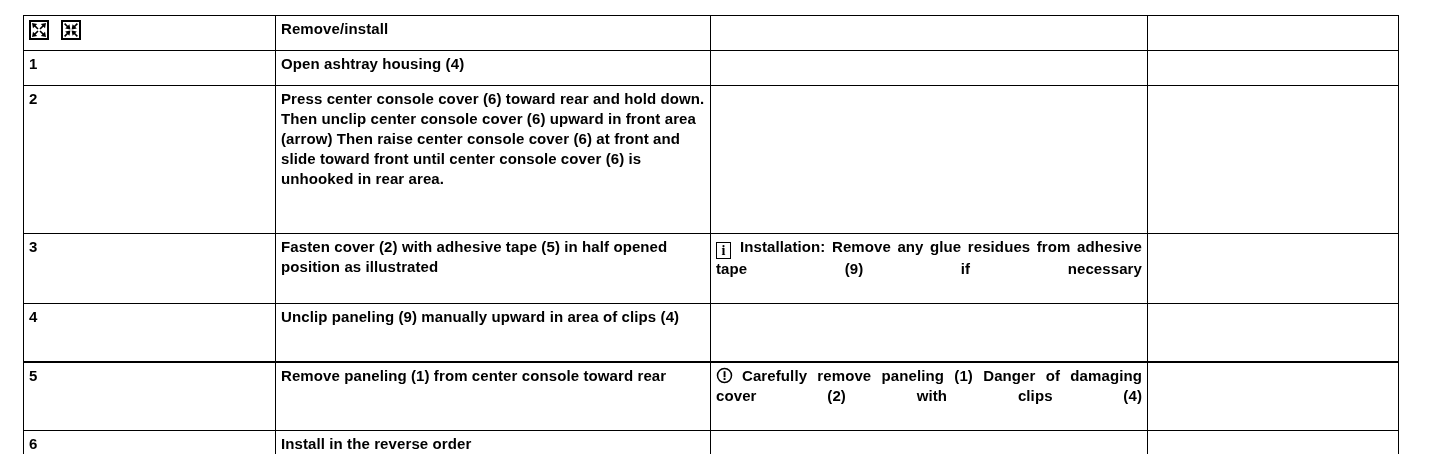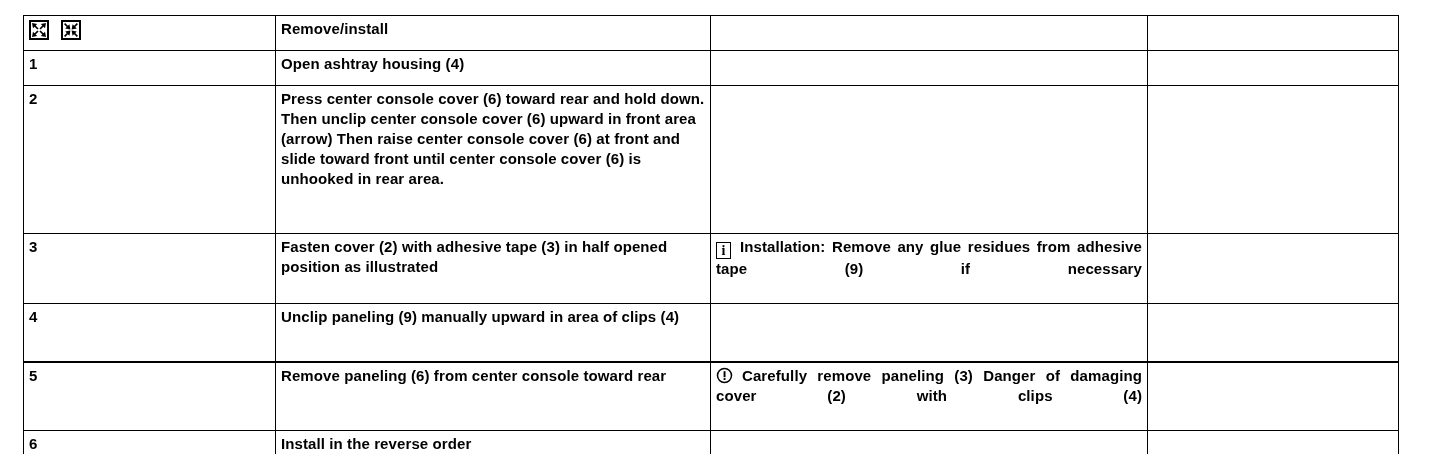--- a/index.html
+++ b/index.html
@@ -177,45 +177,45 @@
 
       <tr class="r-2">
         <td class="col-step">2</td>
         <td class="col-work">Press center console cover (6) toward rear and hold down. Then unclip center console cover (6) upward in front area (arrow) Then raise center console cover (6) at front and slide toward front until center console cover (6) is unhooked in rear area.</td>
         <td class="col-note"></td>
         <td class="col-extra"></td>
       </tr>
 
       <tr class="r-3">
         <td class="col-step">3</td>
-        <td class="col-work">Fasten cover (2) with adhesive tape (3) in half opened position as illustrated</td>
+        <td class="col-work">Fasten cover (2) with adhesive tape (5) in half opened position as illustrated</td>
         <td class="col-note">
           <span class="note-row justify"><span class="note-icon-i">i</span><span>Installation:    Remove any glue residues from adhesive tape (9) if necessary</span></span>
         </td>
         <td class="col-extra"></td>
       </tr>
 
       <tr class="r-4">
         <td class="col-step">4</td>
         <td class="col-work">Unclip paneling (9) manually upward in area of clips (4)</td>
         <td class="col-note"></td>
         <td class="col-extra"></td>
       </tr>
 
       <tr class="r-5">
         <td class="col-step">5</td>
-        <td class="col-work">Remove paneling (6) from center console toward rear</td>
+        <td class="col-work">Remove paneling (1) from center console toward rear</td>
         <td class="col-note">
           <span class="note-row justify"><span class="note-icon-warn">
               <svg width="17" height="17" viewBox="0 0 17 17">
                 <circle cx="8.5" cy="8.5" r="7" fill="none" stroke="#000" stroke-width="1.5"></circle>
                 <rect x="7.6" y="4.2" width="1.9" height="6" fill="#000"></rect>
                 <rect x="7.6" y="11.1" width="1.9" height="1.9" fill="#000"></rect>
               </svg>
-            </span><span>Carefully remove paneling (3) Danger of damaging cover (2) with clips (4)</span></span>
+            </span><span>Carefully remove paneling (1) Danger of damaging cover (2) with clips (4)</span></span>
         </td>
         <td class="col-extra"></td>
       </tr>
 
       <tr class="r-6">
         <td class="col-step">6</td>
         <td class="col-work">Install in the reverse order</td>
         <td class="col-note"></td>
         <td class="col-extra"></td>
       </tr>

